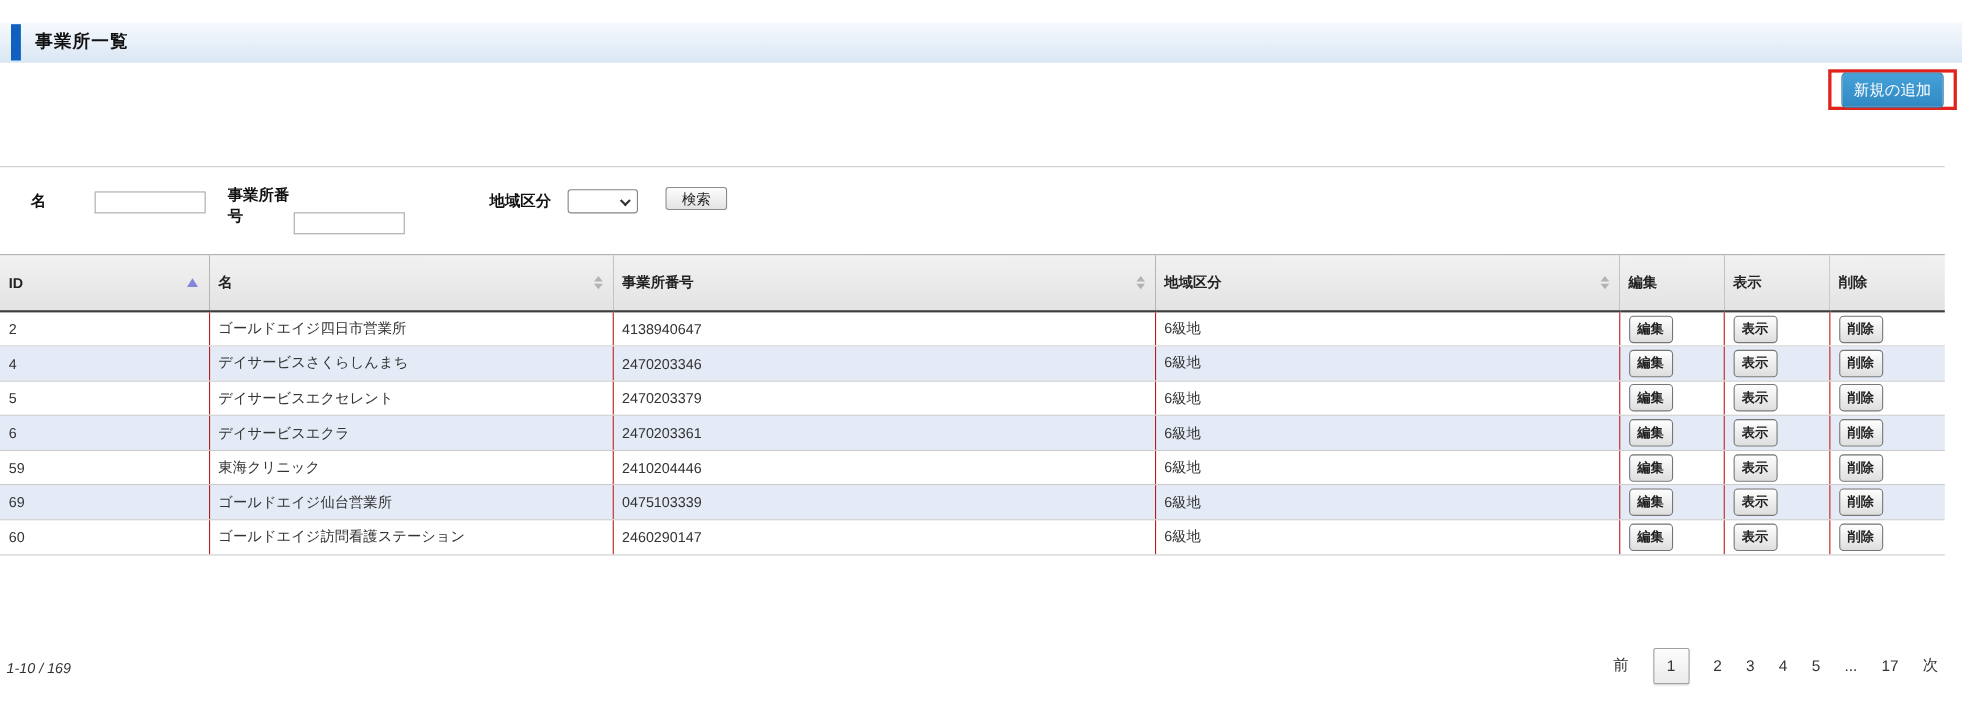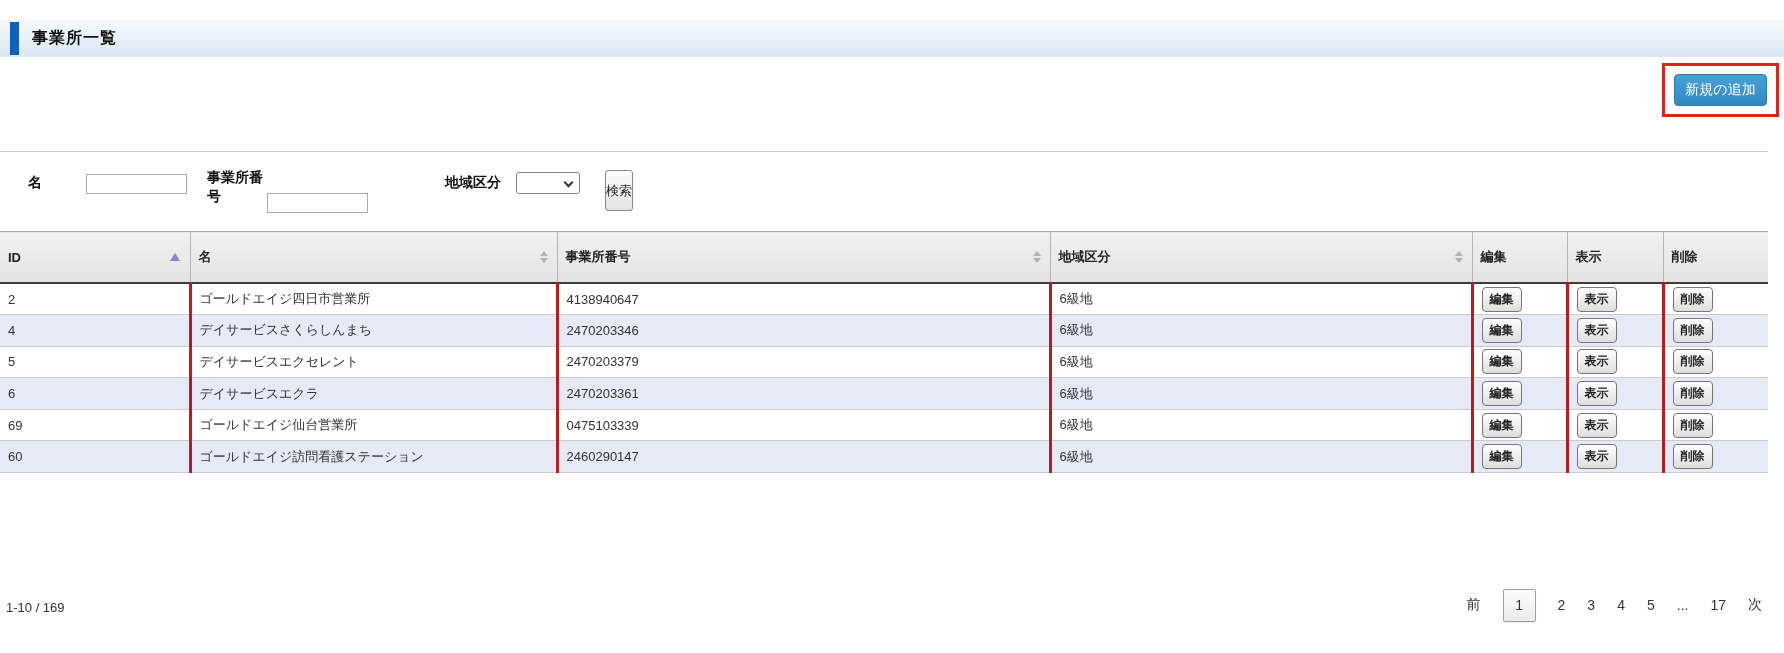--- a/index.html
+++ b/index.html
@@ -13,21 +13,21 @@
   .titlebar {
     position:absolute; top:20px; left:0; width:1784px; height:37px;
     background:linear-gradient(#f7fafd, #d9e6f4);
     display:flex; align-items:center;
   }
   .accent-bar { margin-left:10px; width:9px; height:33px; background:#1060c0; }
   .page-title { margin-left:13px; font-size:16px; font-weight:bold; color:#111; letter-spacing:1px; }
 
   
   .red-box {
-    position:absolute; top:63px; right:5px; width:117px; height:54px;
+    position:absolute; top:63px; right:5px; width:117px; height:37px;
     border:3px solid #e0231c;
     display:flex; align-items:center; justify-content:center; background:#fff;
   }
   .btn-add {
     background:linear-gradient(#46a1d9, #3189c2); color:#fff;
     border:1px solid #2e7cab; border-radius:4px;
     font-size:14px; padding:6px 10px; cursor:pointer;
     font-family:"Liberation Sans", sans-serif;
   }
 
@@ -47,21 +47,21 @@
   .sel-region {
     position:absolute; left:516px; top:172px; width:64px; height:22px;
     border:1px solid #858585; border-radius:3px; background:#fff; cursor:pointer;
   }
   .chev {
     position:absolute; right:7px; top:6px; width:7px; height:7px;
     border-right:2px solid #333; border-bottom:2px solid #333;
     transform:rotate(45deg);
   }
   .btn-search {
-    position:absolute; left:605px; top:170px; height:41px; padding:0 0;
+    position:absolute; left:605px; top:170px; height:21px; padding:0 14px;
     font-size:13px; color:#222; cursor:pointer;
     border:1px solid #8a8a8a; border-radius:3px;
     background:linear-gradient(#fdfdfd, #e3e3e3);
     font-family:"Liberation Sans", sans-serif;
   }
 
   
   table.offices {
     position:absolute; top:231px; left:0; width:1768px;
     border-collapse:collapse; table-layout:fixed;
@@ -70,42 +70,42 @@
     height:30px; background:linear-gradient(#f1f1f1, #e3e3e3);
     border-top:1px solid #aaa; border-bottom:2px solid #3c3c3c;
     font-size:13px; font-weight:bold; color:#222; text-align:left;
     padding:16px 8px; position:relative;
   }
   thead th + th { border-left:1px solid #b5b5b5; }
   tbody td {
     height:31.6px; font-size:13px; color:#333; padding:0 8px;
     border-bottom:1px solid #ccc; overflow:hidden; white-space:nowrap;
   }
-  tbody td + td { border-left:3px solid #b91c1c; }
+  tbody td + td { border-left:1px solid #b91c1c; }
   tbody tr:nth-child(even) { background:#e4ebf6; }
   .sort-asc {
     position:absolute; right:10px; top:50%; margin-top:-4px; width:0; height:0;
     border-left:5px solid transparent; border-right:5px solid transparent;
     border-bottom:8px solid #8486d8;
   }
   .sort-pair {
     position:absolute; right:9px; top:50%; transform:translateY(-50%);
     display:flex; flex-direction:column; gap:2px;
   }
   .tri-up { width:0; height:0; border-left:4px solid transparent; border-right:4px solid transparent; border-bottom:5px solid #b3b3b3; }
   .tri-dn { width:0; height:0; border-left:4px solid transparent; border-right:4px solid transparent; border-top:5px solid #b3b3b3; }
   .row-btn {
     display:inline-block; padding:3px 7px; font-size:12px; font-weight:bold; color:#222;
     border:1px solid #767676; border-radius:4px; cursor:pointer;
     background:linear-gradient(#fefefe, #dedede);
     font-family:"Liberation Sans", sans-serif;
   }
 
   
-  .record-range { position:absolute; left:6px; top:600px; font-size:13px; color:#333; }
+  .record-range { position:absolute; left:6px; top:600px; font-size:13px; color:#333;font-style:italic; }
   .pagination {
     position:absolute; top:588px; right:22px; height:34px;
     display:flex; align-items:center; gap:22px; font-size:14px; color:#333;
   }
   .page-link { cursor:pointer; }
   .page-current {
     width:33px; height:33px; display:flex; align-items:center; justify-content:center;
     border:1px solid #9f9f9f; border-radius:2px; cursor:default;
     background:linear-gradient(#fcfcfc, #ebebeb); box-shadow:0 1px 1px rgba(0,0,0,0.08);
   }
@@ -233,20 +233,35 @@
           <button class="row-btn">編集</button>
         </td>
         <td>
           <button class="row-btn">表示</button>
         </td>
         <td>
           <button class="row-btn">削除</button>
         </td>
       </tr>
         <tr>
+        <td>59</td>
+        <td>東海クリニック</td>
+        <td>2410204446</td>
+        <td>6級地</td>
+        <td>
+          <button class="row-btn">編集</button>
+        </td>
+        <td>
+          <button class="row-btn">表示</button>
+        </td>
+        <td>
+          <button class="row-btn">削除</button>
+        </td>
+      </tr>
+        <tr>
         <td>69</td>
         <td>ゴールドエイジ仙台営業所</td>
         <td>0475103339</td>
         <td>6級地</td>
         <td>
           <button class="row-btn">編集</button>
         </td>
         <td>
           <button class="row-btn">表示</button>
         </td>

